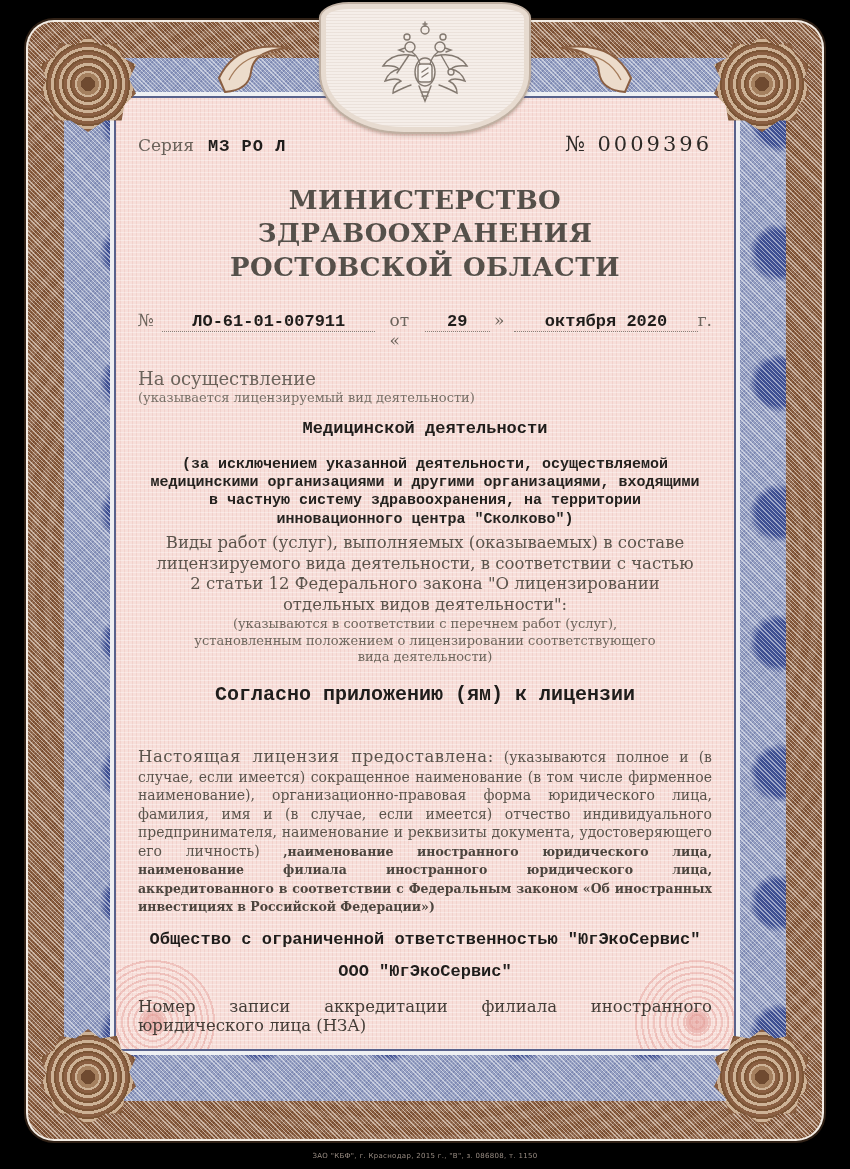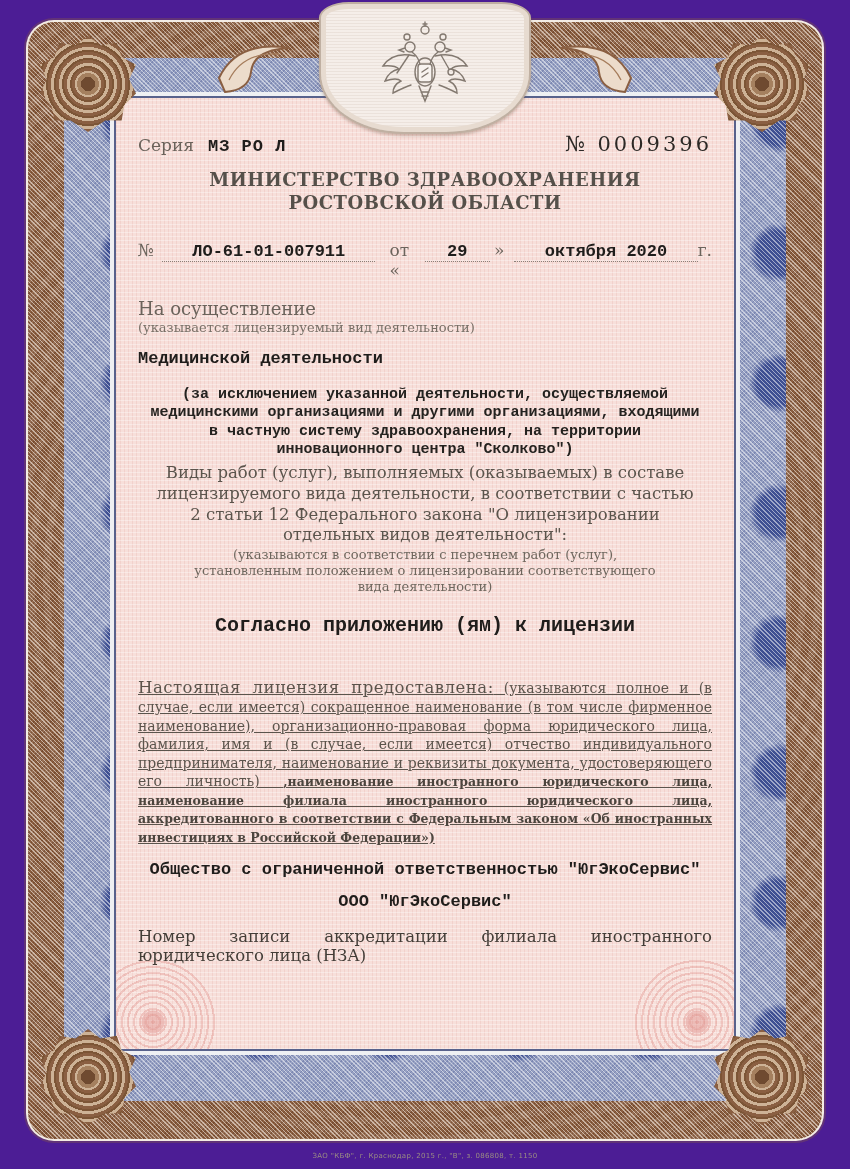--- a/index.html
+++ b/index.html
@@ -1,19 +1,19 @@
 <!DOCTYPE html>
 <html><head>
 <meta charset="utf-8">
 <style>
   * { margin:0; padding:0; box-sizing:border-box; }
   html,body { background:#e9e7e3; }
   .page {
     position:relative; width:850px; height:1169px; margin:0 auto;
-    background:#4c1d95; overflow:hidden;
+    background:#000000; overflow:hidden;
     font-family:"DejaVu Serif", serif;
   }
   
   .frame-outer {
     position:absolute; inset:22px 28px 30px 28px; z-index:1;
     background-color:#8a5e40;
     background-image:
       repeating-linear-gradient(45deg, rgba(255,247,238,.55) 0 1px, transparent 1px 3px),
       repeating-linear-gradient(-45deg, rgba(84,45,22,.38) 0 1px, transparent 1px 3px),
       repeating-radial-gradient(circle at 50% 50%, rgba(255,255,255,.10) 0 7px, transparent 7px 15px);
@@ -75,21 +75,21 @@
   
   .content { position:relative; z-index:1; padding:34px 22px 0 22px; height:100%; overflow:hidden; }
   .serif { font-family:"DejaVu Serif", serif; color:#5b544c; }
   .fill  { font-family:Liberation Mono, monospace; font-weight:700; color:#1f1d1b; }
 
   .series-row { display:flex; align-items:baseline; font-size:17px; }
   .series-label { color:#6b635b; }
   .series-value { margin-left:14px; font-size:17px; letter-spacing:1px; }
   .doc-number { margin-left:auto; font-family:"DejaVu Serif", serif; font-weight:400; color:#2c2926; letter-spacing:3px; font-size:21px; }
 
-  .ministry { margin-top:12px; text-align:center; font-weight:700; color:#55504a; font-size:18px; line-height:1.28; letter-spacing:.5px; }
+  .ministry { margin-top:28px; text-align:center; font-weight:700; color:#55504a; font-size:26px; line-height:1.28; letter-spacing:.5px; }
 
   .big-title {
     margin-top:4px; text-align:center;
     font-family:"DejaVu Serif", serif; font-weight:700;
     font-size:60px; letter-spacing:9px; line-height:1.05;
     background:repeating-linear-gradient(0deg, #5d554c 0 1.3px, #efe3de 1.3px 2.8px);
     -webkit-background-clip:text; background-clip:text; color:transparent;
     -webkit-text-stroke:1px rgba(74,66,58,.85);
     filter:drop-shadow(3px 3px 0 rgba(118,103,90,.4));
   }
@@ -97,29 +97,29 @@
   .license-line { margin-top:26px; display:flex; align-items:baseline; font-size:17px; color:#6b635b; }
   .dotted { border-bottom:1.5px dotted #8a8078; text-align:center; }
   .lic-num { width:242px; margin-left:8px; font-size:17px; }
   .lic-ot { margin-left:14px; }
   .lic-day { width:74px; margin:0 4px; font-size:17px; }
   .lic-month { width:208px; margin-left:10px; font-size:17px; }
   .lic-g { margin-left:auto; }
 
   .act-heading { margin-top:18px; font-size:18px; color:#6b635b; }
   .act-hint { font-size:13px; color:#776f66; margin-top:1px; }
-  .act-value { margin-top:14px; text-align:left; font-size:17px; }
+  .act-value { margin-top:14px; text-align:center; font-size:17px; }
   .act-exclusion { margin-top:18px; text-align:center; font-size:15px; line-height:1.22; color:#24221f; padding:0 4px; }
 
   .works-text { margin-top:4px; text-align:center; font-size:16.5px; line-height:1.25; color:#5b544c; padding:0 14px; }
   .works-hint { margin-top:1px; text-align:center; font-size:13px; line-height:1.25; color:#6e665d; padding:0 40px; }
 
   .appendix { margin-top:18px; text-align:center; font-size:20px; }
 
-  .grantee-intro { margin-top:40px; text-align:justify; font-size:14px; line-height:1.32; color:#5b544c;text-decoration:underline; }
+  .grantee-intro { margin-top:40px; text-align:justify; font-size:14px; line-height:1.32; color:#5b544c; }
   .grantee-intro .lead { font-size:16.5px; letter-spacing:.5px; }
   .grantee-intro .foreign { font-weight:700; font-size:12.5px; color:#4c453e; }
   .company { text-align:center; font-size:17px; }
   .company.m1{ margin-top:14px; } .company.m2{ margin-top:13px; } .company.m3{ margin-top:15px; }
 
   .accred-label { margin-top:16px; font-size:16.5px; color:#433d37; text-align:justify; }
 
   .imprint { position:absolute; bottom:9px; left:0; right:0; text-align:center; z-index:2;
     font-family:"DejaVu Sans", sans-serif; font-size:7px; color:#9a8d84; letter-spacing:.3px; }
 </style>

